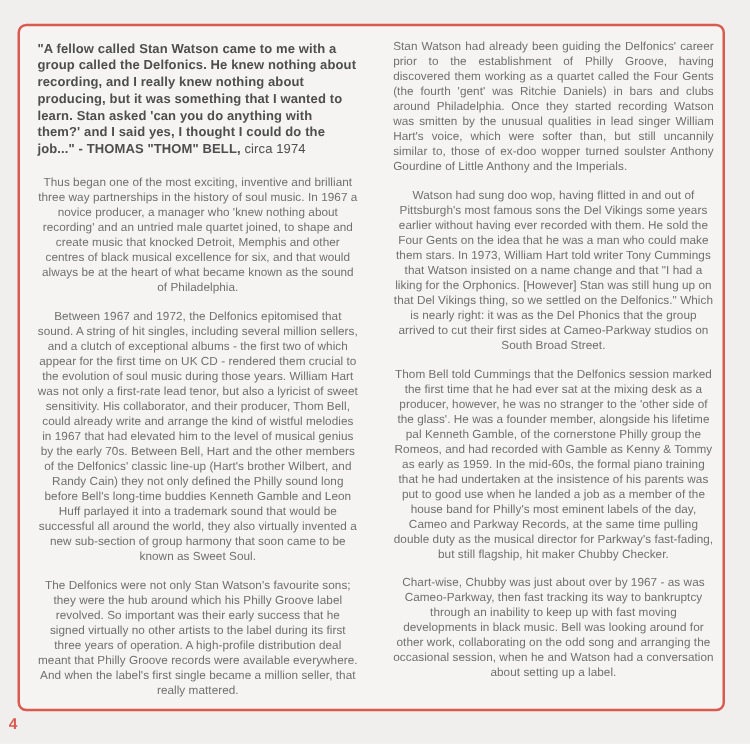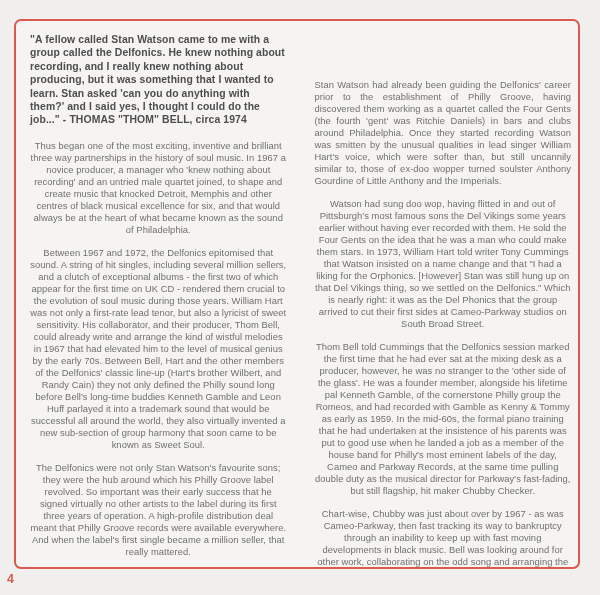--- a/index.html
+++ b/index.html
@@ -47,32 +47,31 @@
   }
   .quote-block {
     font-weight: bold;
     color: #4e4e4e;
     font-size: 10.4px;
     line-height: 13.4px;
     margin: 2px 0 13px 2px;
     letter-spacing: 0.1px;
   }
   .quote-attribution-suffix {
-    font-weight: bold;
+    font-weight: normal;
   }
   .col p {
     margin: 0 0 11px 2px;
     text-align: center;
   }
   .col p:last-child {
     margin-bottom: 4px;
   }
   .col-right p:first-child {
     text-align: justify;
-    margin-top: 48px;
   }
   .page-number {
     position: absolute;
     left: 7px;
     top: 572px;
     color: #d95b50;
     font-weight: bold;
     font-size: 12.5px;
     line-height: 14px;
   }

